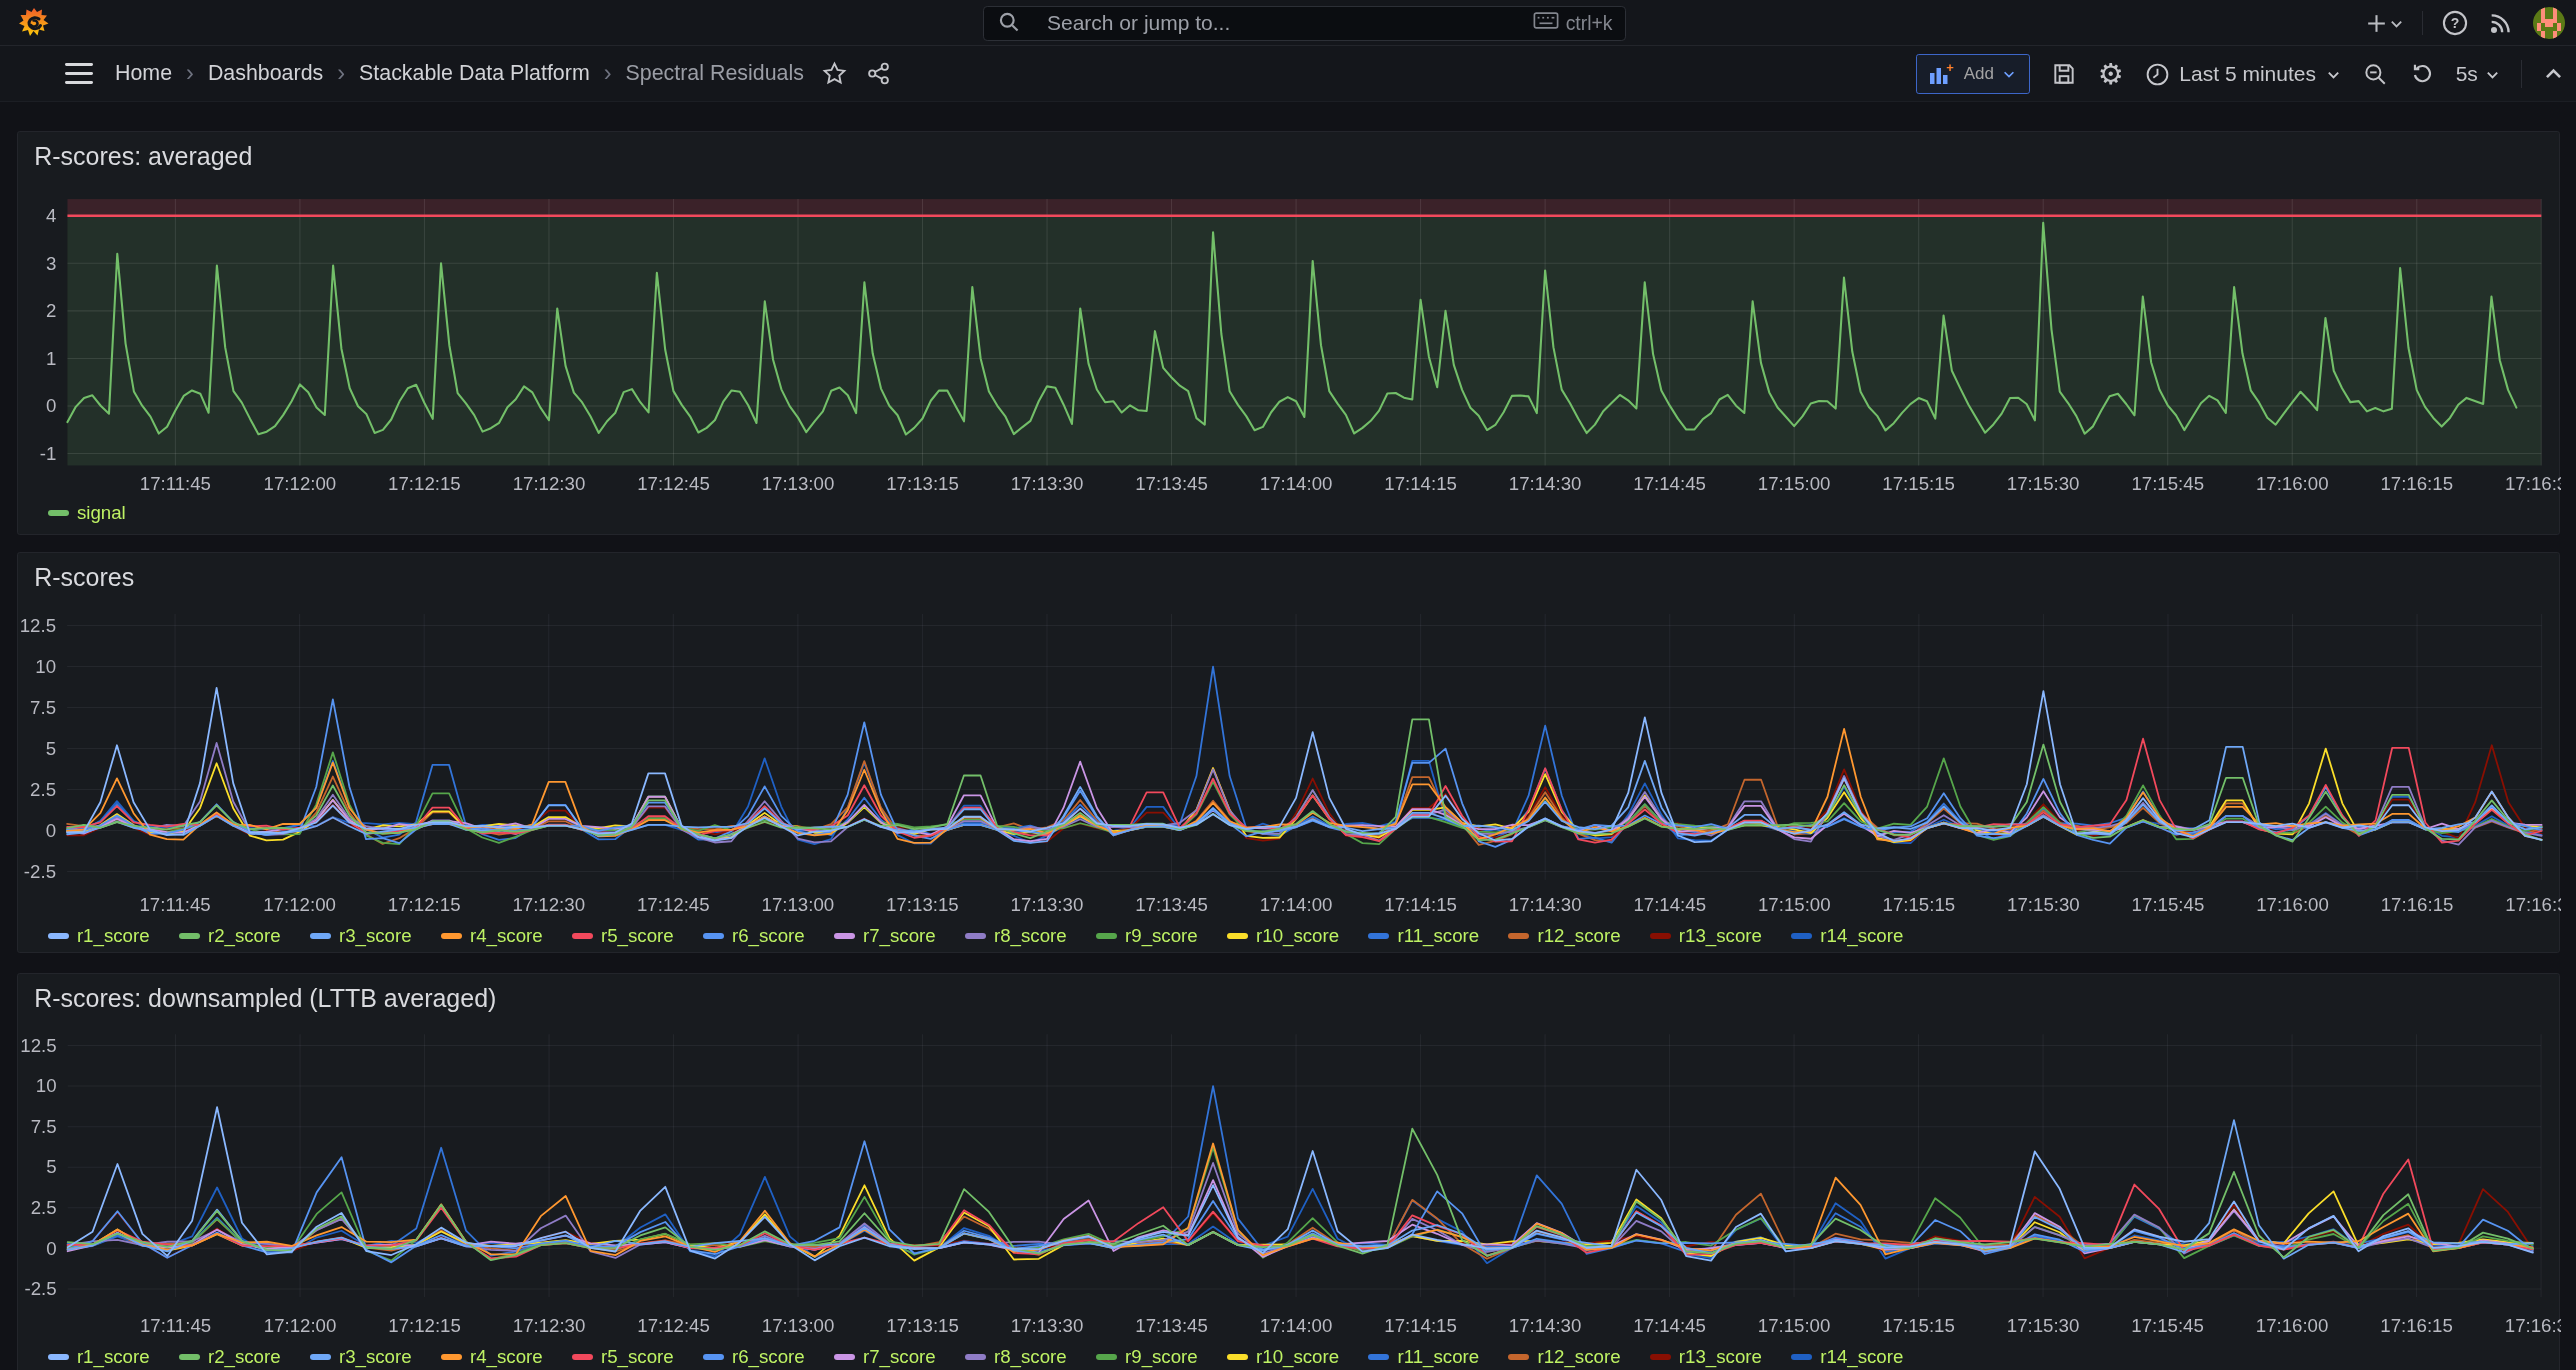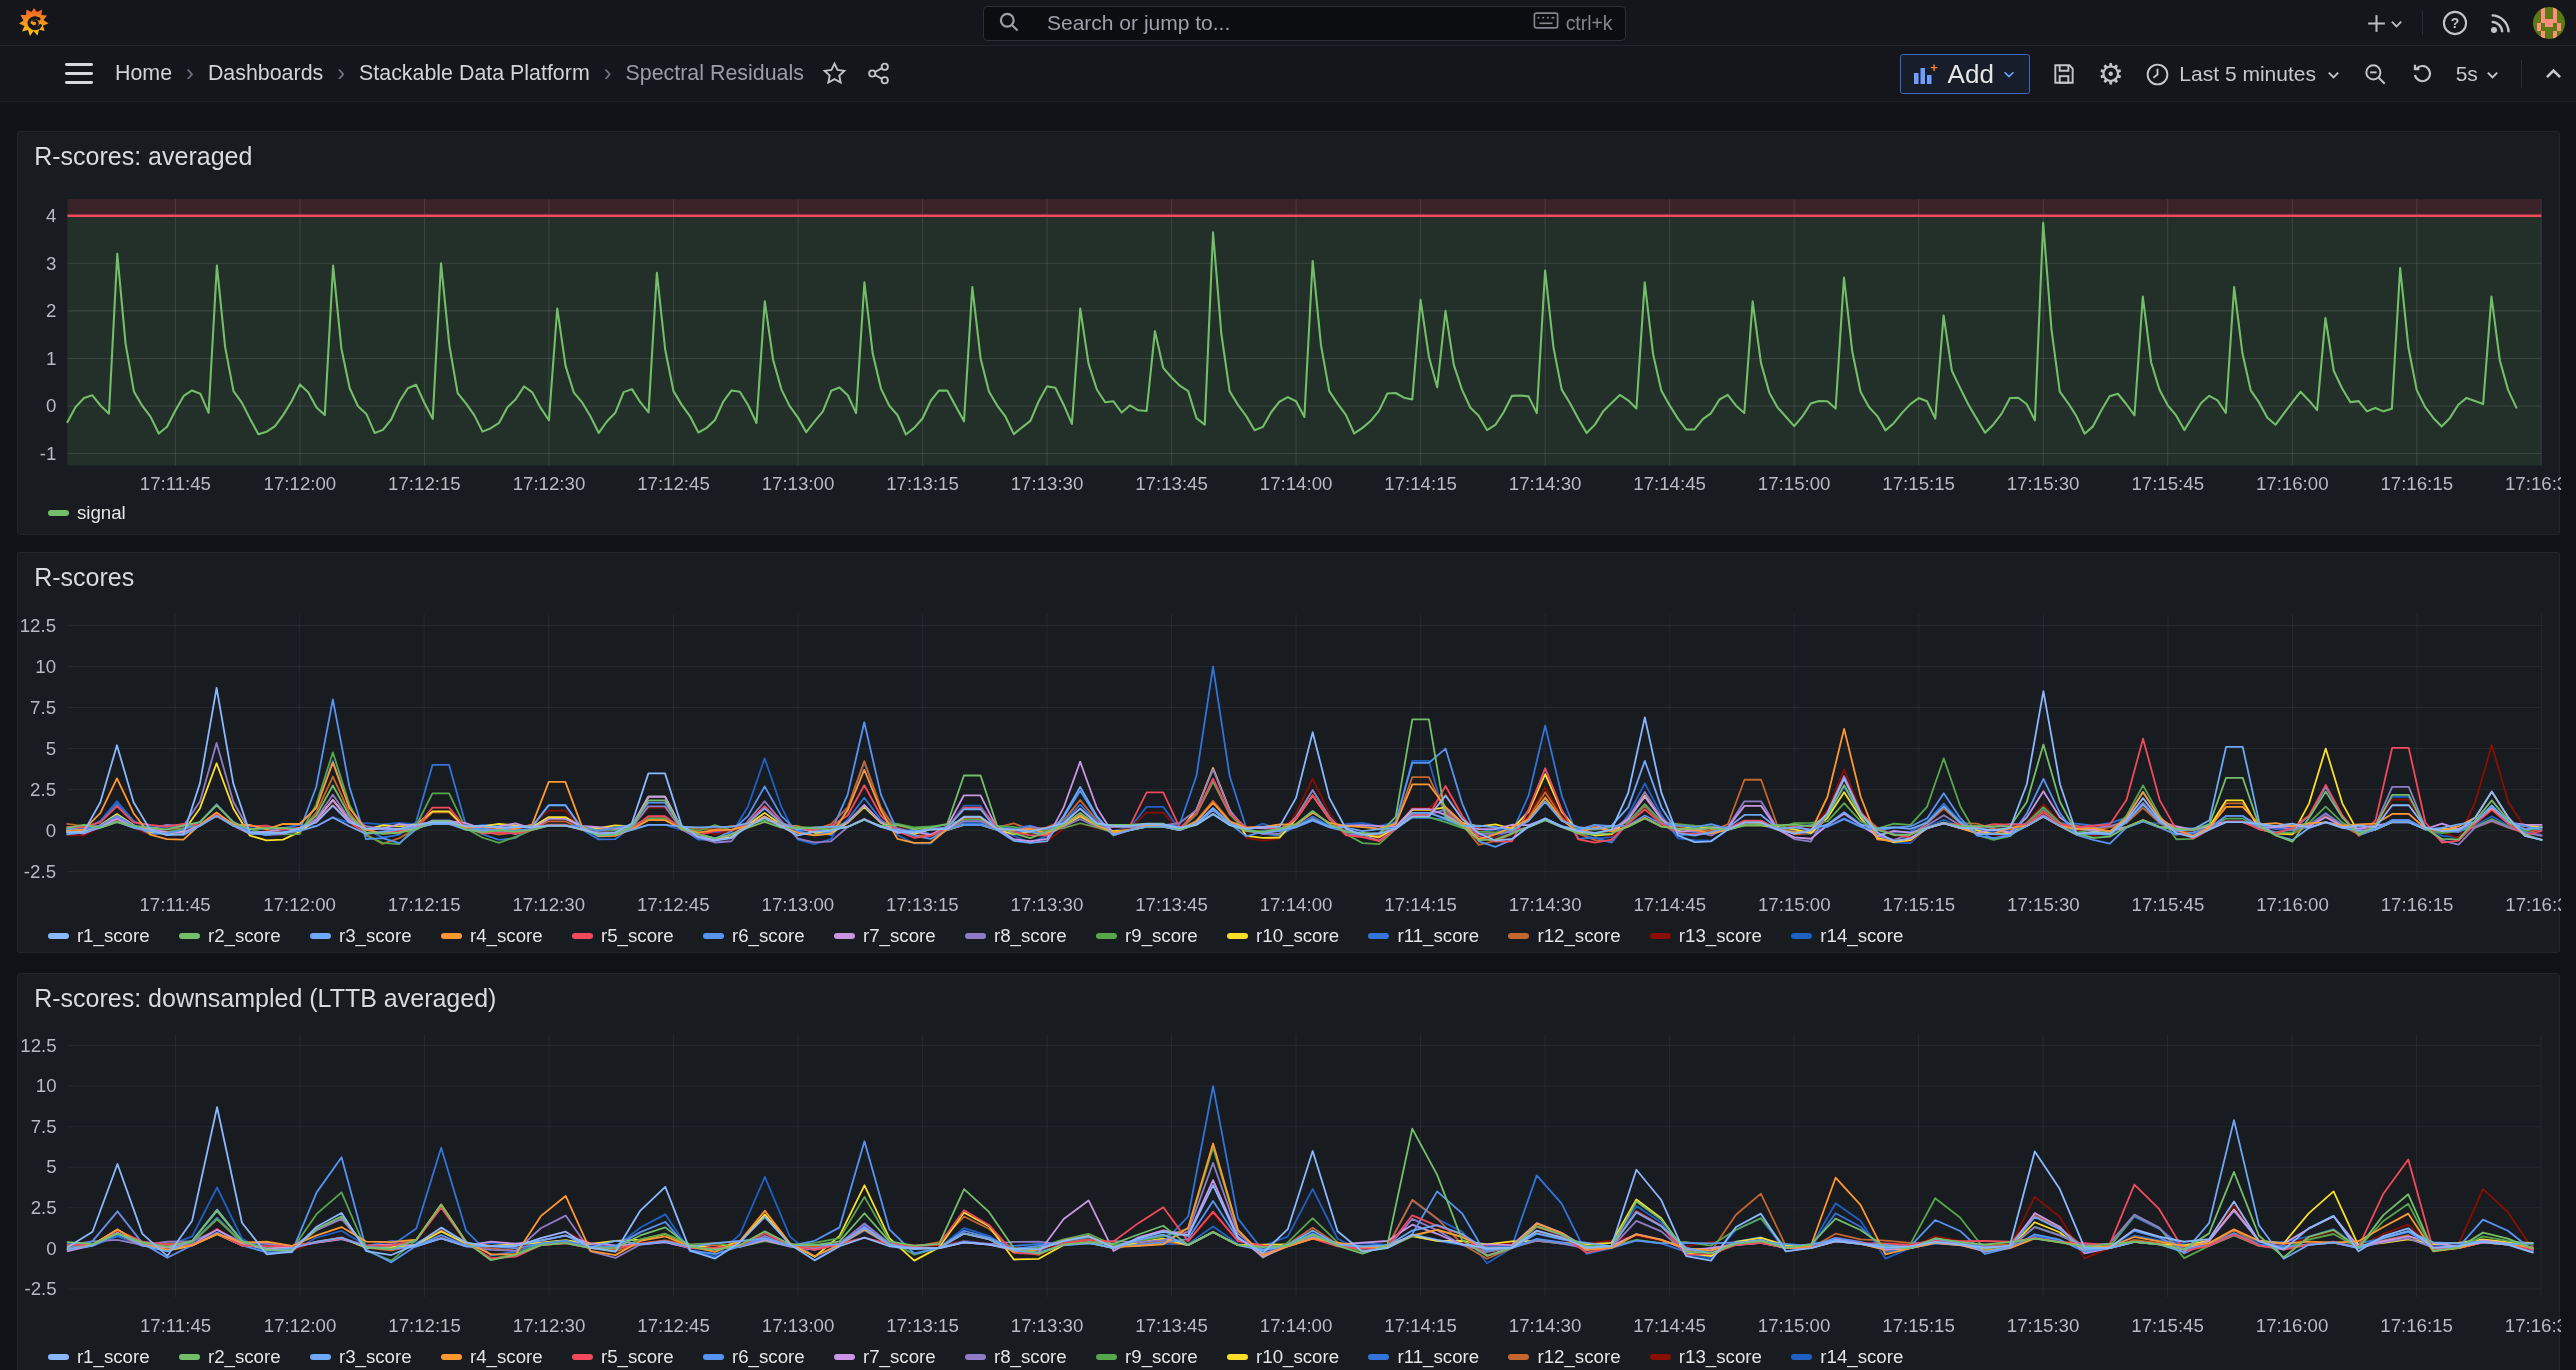--- a/index.html
+++ b/index.html
@@ -25,30 +25,30 @@
   .toolbar{position:absolute;left:0;top:46px;width:2576px;height:56px;background:#14161B;border-bottom:0.7px solid #1C1E24;display:flex;align-items:center;padding-left:40px;}
   .hamburger{margin-left:25px;width:28px;height:21px;display:flex;flex-direction:column;justify-content:space-between;cursor:pointer;}
   .hamburger span{display:block;height:3.1px;border-radius:1.4px;background:#D8D9DD;}
   .crumbs{display:flex;align-items:center;margin-left:22px;font-size:21.4px;gap:14px;white-space:nowrap;}
   .crumb{color:#D2D3D7;cursor:pointer;}
   .crumb-sep{color:#6F7380;font-size:23.5px;}
   .crumb-current{color:#9A9DA5;}
   .crumb-icons{display:flex;align-items:center;gap:19.4px;margin-left:18px;}
   .tb-right{position:absolute;right:12.5px;top:0;height:56px;display:flex;align-items:center;gap:21px;}
   .add-btn{display:flex;align-items:center;gap:8.3px;height:40px;padding:0 12.5px;border:1.4px solid #3D66C9;border-radius:2.8px;background:rgba(61,113,217,0.08);cursor:pointer;}
-  .add-btn .lbl{color:#e5e5e5;font-size:26px;}
+  .add-btn .lbl{color:#a3a3a3;font-size:17px;}
   .timebtn{display:flex;align-items:center;gap:9.7px;cursor:pointer;color:#C7C8CD;font-size:21px;}
   .interval{display:flex;align-items:center;gap:7px;cursor:pointer;color:#C7C8CD;font-size:21px;}
   .tb-divider{width:0.7px;height:28px;background:#2A2C33;}
   .gear-glyph{font-size:29px;color:#C3C4C9;line-height:1;}
   
   .panel{position:absolute;left:16.6px;width:2543px;background:#181B1F;border:0.7px solid #23252B;border-radius:2.8px;}
   .panel-title{position:absolute;left:16.6px;top:9.7px;font-size:25px;color:#D9DADE;cursor:pointer;}
   .panel-plot{position:absolute;left:0;top:0;right:0;bottom:0;}
-  .legend{position:absolute;left:30px;display:flex;align-items:flex-start;gap:29px;font-size:18.7px;color:#e5e5e5;white-space:nowrap;}
+  .legend{position:absolute;left:30px;display:flex;align-items:flex-start;gap:29px;font-size:18.7px;color:#bef264;white-space:nowrap;}
   .legend .item{display:flex;align-items:center;gap:8.3px;cursor:pointer;}
   .legend .sw{width:21px;height:6.2px;border-radius:3.5px;display:inline-block;}
   svg text{font-family:"Liberation Sans", sans-serif;}
 </style>
 </head>
 <body>
 
 <div class="topbar">
   <div class="logo">
     <svg viewBox="0 0 64 64" width="32" height="32">

